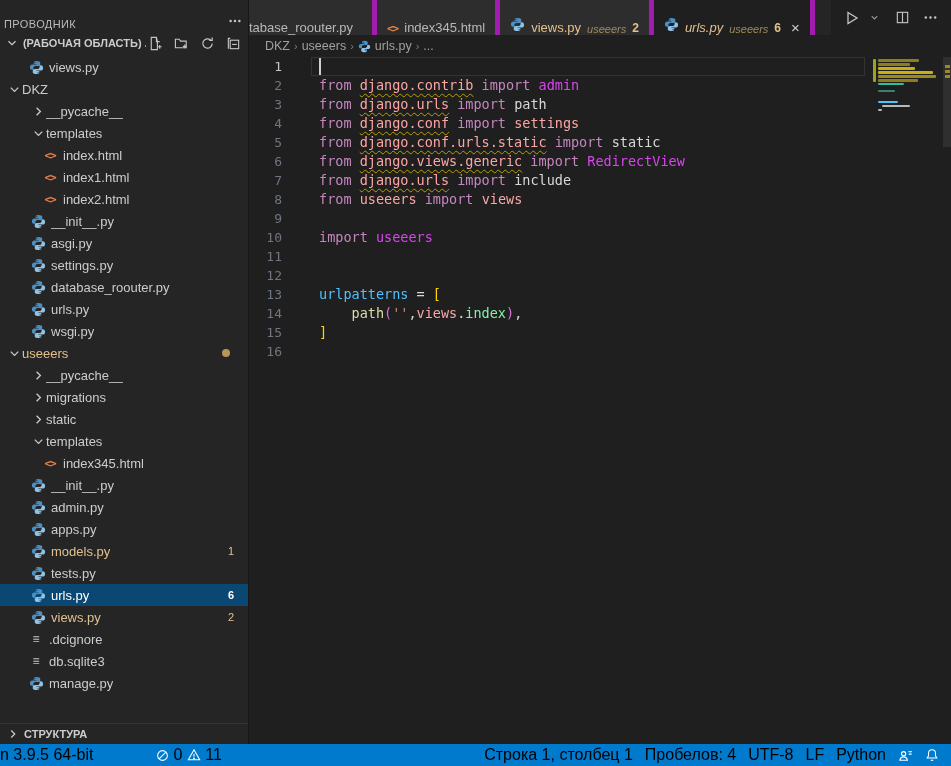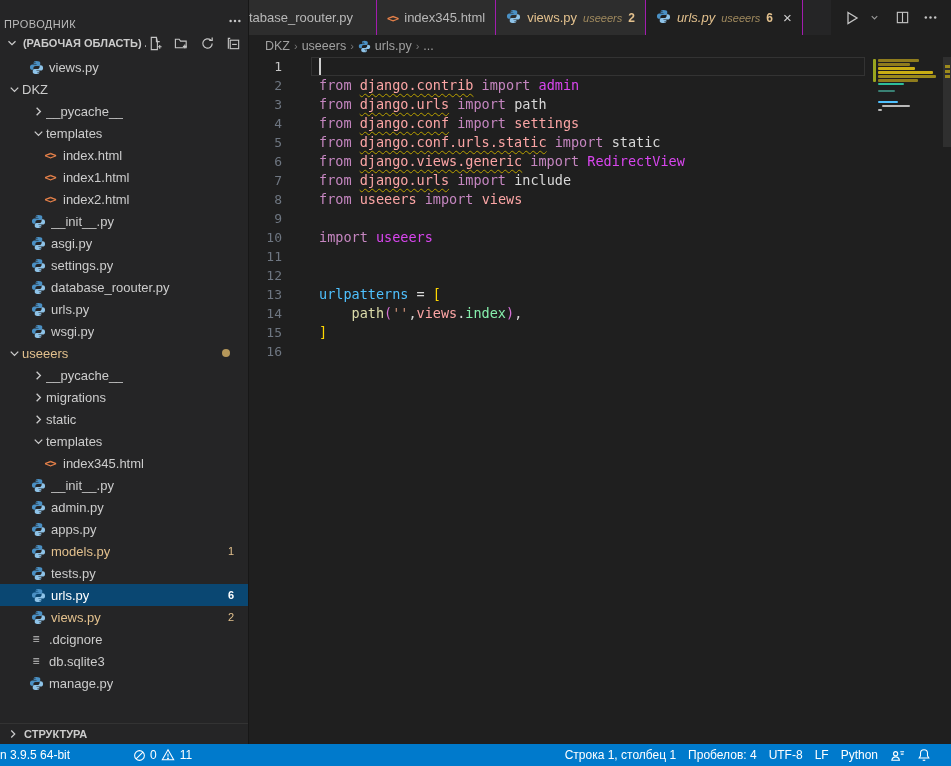--- a/index.html
+++ b/index.html
@@ -40,22 +40,22 @@
   .lines-glyph { color:#c5c5c5; font-size:12px; }
 
   .outline { flex:0 0 auto; height:21px; border-top:1px solid #333333; display:flex; align-items:center;
     font-size:11px; font-weight:bold; color:#cccccc; padding-left:4px; }
   .outline .lbl { margin-left:2px; }
 
   
   .editor { flex:1; display:flex; flex-direction:column; background:#1f1f1f; min-width:0; }
   .tabbar { height:35px; background:#252526; display:flex; align-items:stretch; flex:0 0 auto; }
   .tabs { display:flex; min-width:0; }
-  .tab { display:flex; align-items:center; gap:6px; padding:0 10px; background:#2d2d2d;
-    border-right:1px solid #a21caf; font-size:13px; color:#969696; white-space:nowrap; overflow:hidden; }
+  .tab { display:flex; align-items:flex-end; gap:6px; padding:0 10px; background:#2d2d2d;
+    border-right:5px solid #a21caf; font-size:13px; color:#969696; white-space:nowrap; overflow:hidden; }
   .tab.first { width:128px; padding-left:0; }
   .tab .t-label { color:#b8b8b8; }
   .tab.modified .t-label { color:#e2c08d; }
   .tab .t-suffix { font-size:11px; font-style:italic; color:#a08a5e; }
   .tab .t-badge { font-size:12px; font-weight:bold; color:#e2c08d; }
   .tab.active { background:#1f1f1f; }
   .tab.active .t-label { font-style:italic; }
   .tab.active .t-suffix { color:#a08a5e; }
   .tab .t-close { margin-left:4px; color:#d0d0d0; font-size:15px; line-height:1; }
   .tab-actions { margin-left:auto; display:flex; align-items:center; gap:10px; padding:0 12px; background:#1f1f1f; color:#c5c5c5; }
@@ -89,25 +89,25 @@
         text-decoration-thickness:1px; text-underline-offset:3px; }
 
   
   .minimap { position:absolute; top:0; right:8px; width:70px; height:100%; }
   .mm-bar { position:absolute; border-radius:1px; }
   .scrollbar { position:absolute; top:0; right:0; width:8px; height:100%; }
   .scroll-slider { position:absolute; top:0; right:0; width:8px; height:90px; background:rgba(121,121,121,0.18); }
   .ruler-tick { position:absolute; right:1px; width:5px; height:3px; background:#9c8a1c; }
 
   
-  .statusbar { height:22px; background:#007acc; color:#ffffff; display:flex; align-items:center;
-    font-size:12px; flex:0 0 auto; }
+  .statusbar { height:22px; background:#007acc; color:#000000; display:flex; align-items:center;
+    font-size:16px; flex:0 0 auto; }
   .sb-item { display:flex; align-items:center; gap:4px; padding:0 6px; height:100%; }
   .sb-left { display:flex; align-items:center; height:100%; }
-  .sb-right { margin-left:auto; display:flex; align-items:center; height:100%; padding-right:14px; }
+  .sb-right { margin-left:auto; display:flex; align-items:center; height:100%; padding-right:6px; }
   .sb-gap { width:50px; }
   svg.w { display:block; }
 </style>
 </head>
 <body>
 
 <div class="window">
   <div class="main">
 
     <aside class="sidebar">

